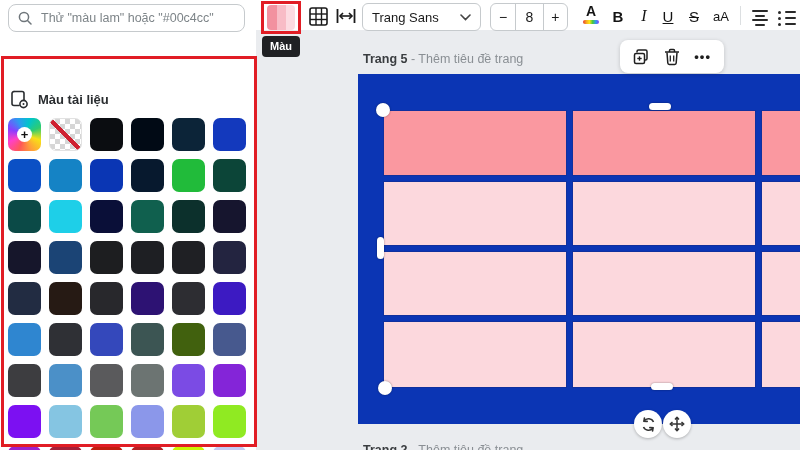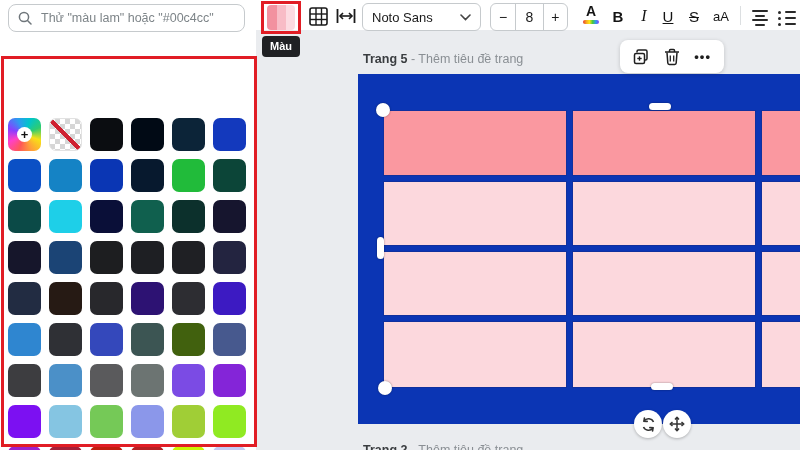--- a/index.html
+++ b/index.html
@@ -162,21 +162,21 @@
     <svg width="20" height="18" viewBox="0 0 20 18">
       <line x1="1.5" y1="2" x2="1.5" y2="16" stroke="#1a1a1a" stroke-width="1.8"></line>
       <line x1="18.5" y1="2" x2="18.5" y2="16" stroke="#1a1a1a" stroke-width="1.8"></line>
       <line x1="4.5" y1="9" x2="15.5" y2="9" stroke="#1a1a1a" stroke-width="1.6"></line>
       <path d="M7 6 L4 9 L7 12" fill="none" stroke="#1a1a1a" stroke-width="1.6"></path>
       <path d="M13 6 L16 9 L13 12" fill="none" stroke="#1a1a1a" stroke-width="1.6"></path>
     </svg>
   </div>
 
   <div id="font-select" class="abs">
-    <span>Noto Sans</span>
+    <span>Trang Sans</span>
     <svg width="11" height="7" viewBox="0 0 11 7">
       <path d="M1 1 L5.5 5.5 L10 1" fill="none" stroke="#444" stroke-width="1.6" stroke-linecap="round"></path>
     </svg>
   </div>
 
   <div id="size-stepper" class="abs">
     <div id="size-minus">−</div>
     <div id="size-value">8</div>
     <div id="size-plus">+</div>
   </div>
@@ -217,20 +217,29 @@
   </div>
 
   <div class="tb-icon abs bars" style="left:797px;top:8px">
     
   </div>
 </div>
 
 <div id="tooltip" class="abs">Màu</div>
 
 <div id="left-panel" class="abs">
+  <div id="panel-header" class="abs">
+    <svg width="19" height="19" viewBox="0 0 19 19">
+      <path d="M4 1.5 h8 a2 2 0 0 1 2 2 v7" fill="none" stroke="#2a2d30" stroke-width="1.6" stroke-linecap="round"></path>
+      <path d="M4 1.5 a2 2 0 0 0 -2 2 v10 a2 2 0 0 0 2 2 h5" fill="none" stroke="#2a2d30" stroke-width="1.6" stroke-linecap="round"></path>
+      <circle cx="13.5" cy="14" r="3.6" fill="none" stroke="#2a2d30" stroke-width="1.6"></circle>
+      <circle cx="13.5" cy="14" r="1" fill="#2a2d30"></circle>
+    </svg>
+    <span id="panel-title">Màu tài liệu</span>
+  </div>
   <div id="swatch-grid" class="abs">
       <div class="swatch add">
         <span class="plus">+</span>
       </div>
       <div class="swatch none"></div>
       <div class="swatch" style="background: rgb(11, 13, 17);"></div>
       <div class="swatch" style="background: rgb(1, 10, 21);"></div>
       <div class="swatch" style="background: rgb(12, 36, 56);"></div>
       <div class="swatch" style="background: rgb(19, 57, 189);"></div>
       <div class="swatch" style="background: rgb(11, 80, 197);"></div>

